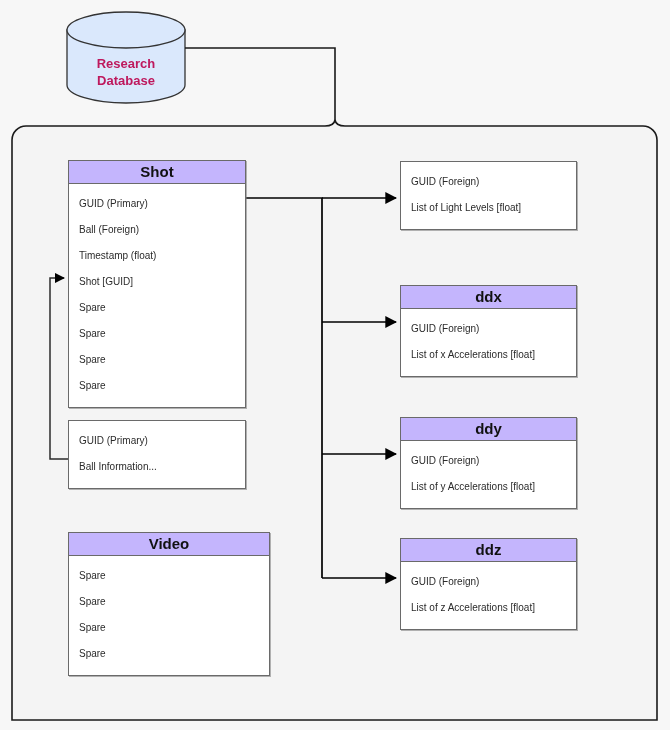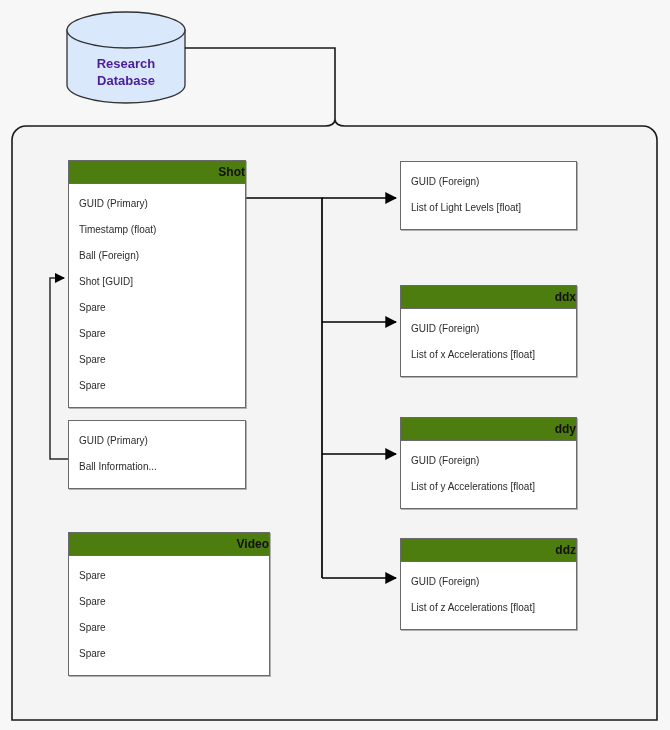--- a/index.html
+++ b/index.html
@@ -35,25 +35,25 @@
     position: absolute;
     box-sizing: border-box;
     border: 1px solid #6a6a6a;
     background: #ffffff;
     box-shadow: 1px 1px 0 rgba(120,120,120,0.55);
   }
   .table-header {
     box-sizing: border-box;
     height: 23px;
     line-height: 22px;
-    text-align: right;
-    font-size: 12px;
+    text-align: center;
+    font-size: 15px;
     font-weight: bold;
     color: #111111;
-    background: #4d7c0f;
+    background: #c4b5fd;
     border-bottom: 1px solid #6a6a6a;
   }
   .table-body {
     padding: 7px 0 8px 0;
   }
   .field {
     font-size: 10px;
     color: #2b2b2b;
     padding: 0 10px;
     height: 26px;
@@ -72,21 +72,21 @@
 
   
   #db-label {
     position: absolute;
     left: 66px;
     top: 55px;
     width: 120px;
     text-align: center;
     font-size: 13px;
     font-weight: bold;
-    color: #4c1d95;
+    color: #be185d;
     line-height: 17px;
     pointer-events: none;
   }
   #db-label span { display: block; }
 </style>
 </head>
 <body>
 
 <div id="canvas">
 
@@ -129,22 +129,22 @@
 
   <div id="db-label">
     <span>Research</span>
     <span>Database</span>
   </div>
 
   <div class="table" id="tbl-shot">
     <div class="table-header">Shot</div>
     <div class="table-body">
       <div class="field">GUID (Primary)</div>
+      <div class="field">Ball (Foreign)</div>
       <div class="field">Timestamp (float)</div>
-      <div class="field">Ball (Foreign)</div>
       <div class="field">Shot  [GUID]</div>
       <div class="field">Spare</div>
       <div class="field">Spare</div>
       <div class="field">Spare</div>
       <div class="field">Spare</div>
     </div>
   </div>
 
   <div class="table" id="tbl-ball">
     <div class="table-body">

